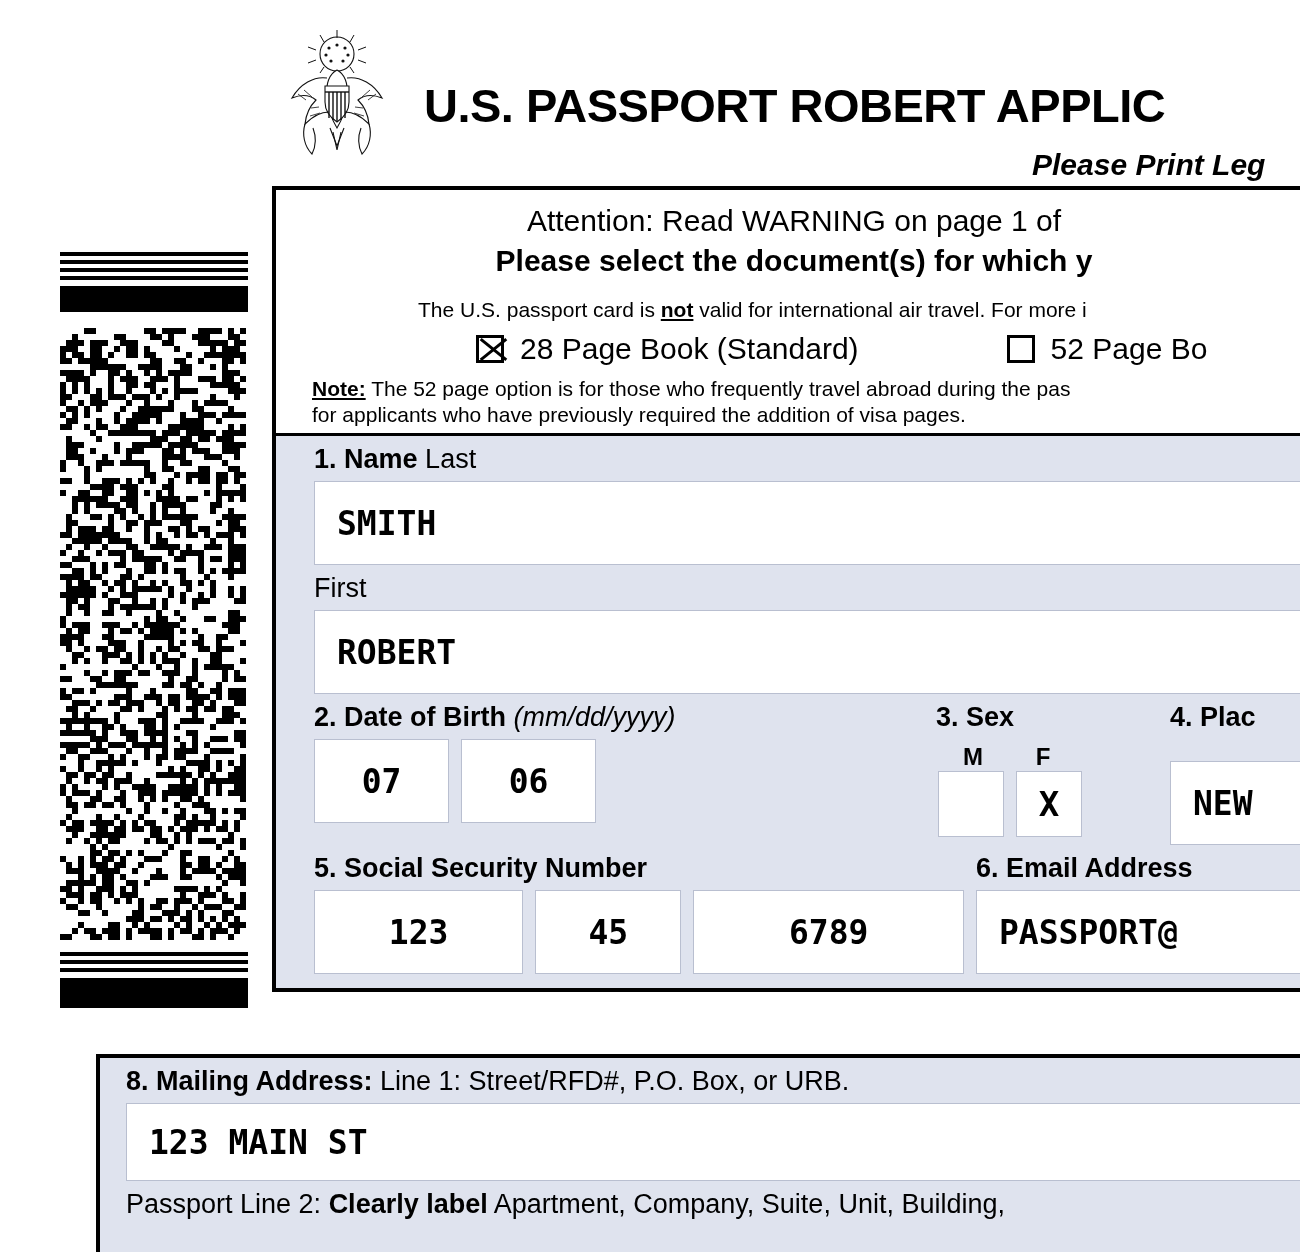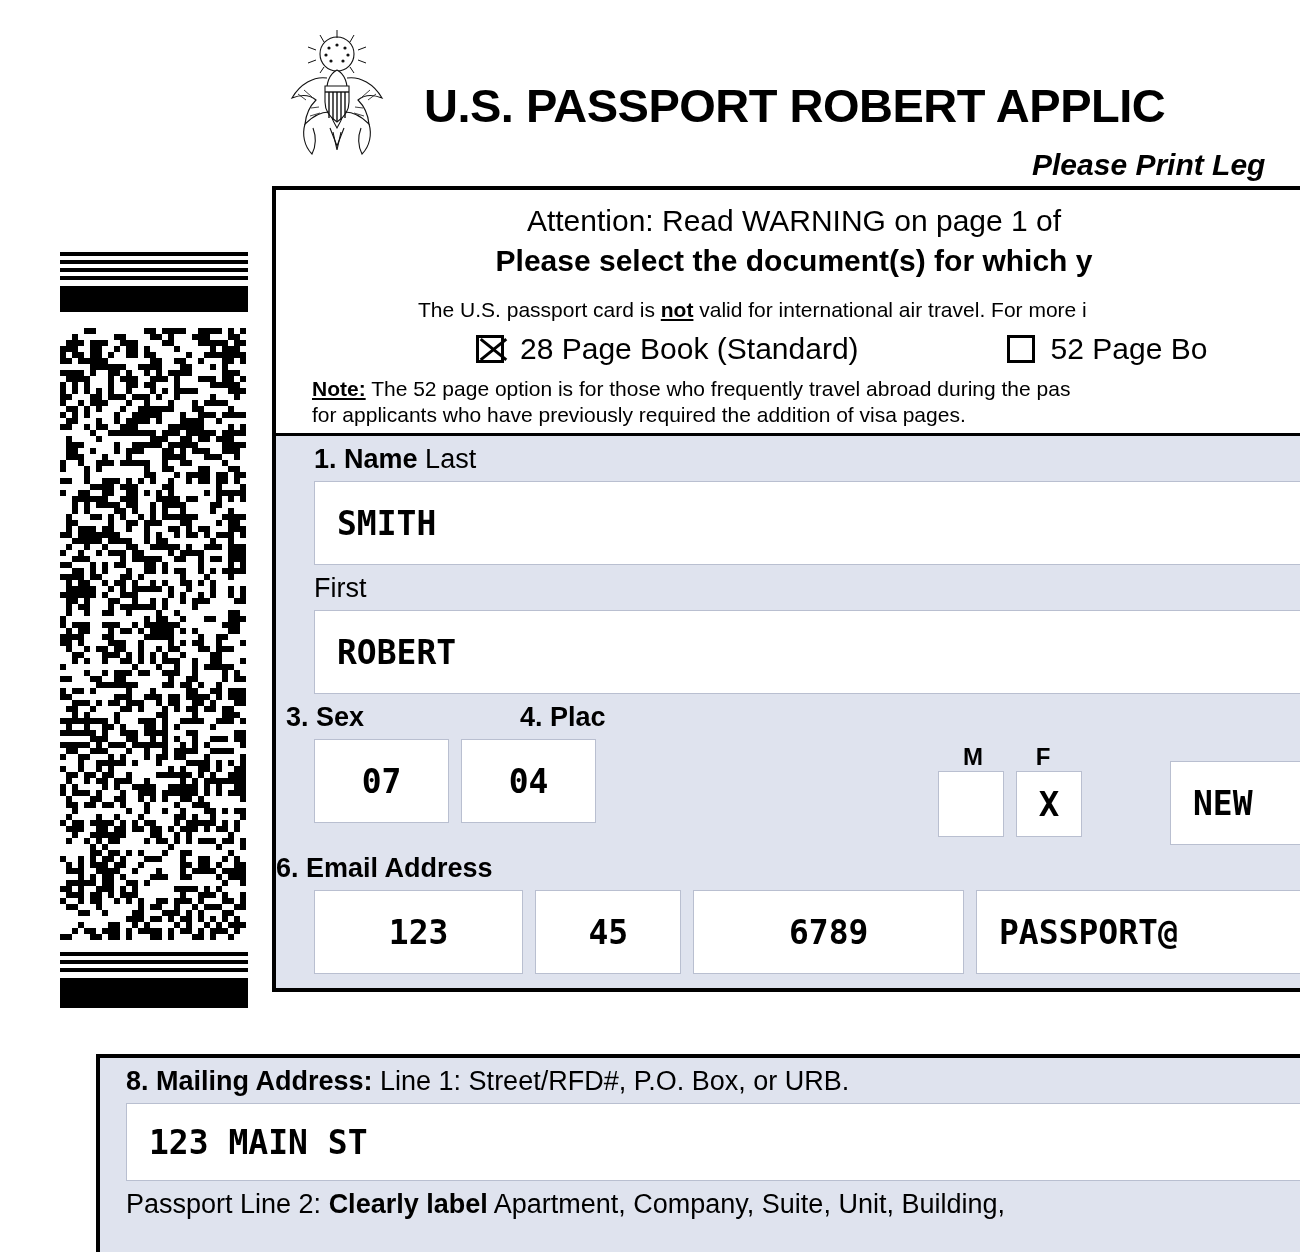--- a/index.html
+++ b/index.html
@@ -1854,55 +1854,66 @@
       <b>1.</b>
       <b>Name</b>
       <span>Last</span>
     </div>
     <div class="box full-box">SMITH</div>
 
     <div class="lbl">First</div>
     <div class="box full-box">ROBERT</div>
 
     <div class="cols">
+      <div class="col-left">
+        <div class="lbl">
+          <b>2.  Date of Birth</b>
+          <i>(mm/dd/yyyy)</i>
+        </div>
+      </div>
       <div class="col-sex">
         <div class="lbl" style="padding-left:10px">
           <b>3.  Sex</b>
         </div>
       </div>
       <div class="col-place">
         <div class="lbl" style="padding-left:14px">
           <b>4.  Plac</b>
         </div>
       </div>
     </div>
 
     <div class="cols">
       <div class="col-left">
         <div class="row-boxes">
           <div class="box" style="width:135px;justify-content:center;padding-left:0">07</div>
-          <div class="box" style="width:135px;justify-content:center;padding-left:0">04</div>
+          <div class="box" style="width:135px;justify-content:center;padding-left:0">06</div>
         </div>
       </div>
       <div class="col-sex">
         <div class="sex-head" style="padding-left:12px">
           <span>M</span>
           <span>F</span>
         </div>
         <div class="sex-boxes" style="padding-left:12px">
           <div class="box"></div>
           <div class="box">X</div>
         </div>
       </div>
       <div class="col-place">
         <div class="box" style="height:84px;margin-left:14px;margin-top:22px">NEW</div>
       </div>
     </div>
 
     <div class="cols">
+      <div style="width:700px">
+        <div class="lbl">
+          <b>5.  Social Security Number</b>
+        </div>
+      </div>
       <div style="flex:1">
         <div class="lbl" style="padding-left:0">
           <b>6.  Email Address</b>
         </div>
       </div>
     </div>
 
     <div class="cols" style="padding-bottom:14px">
       <div style="width:700px">
         <div class="row-boxes ssn-row">

